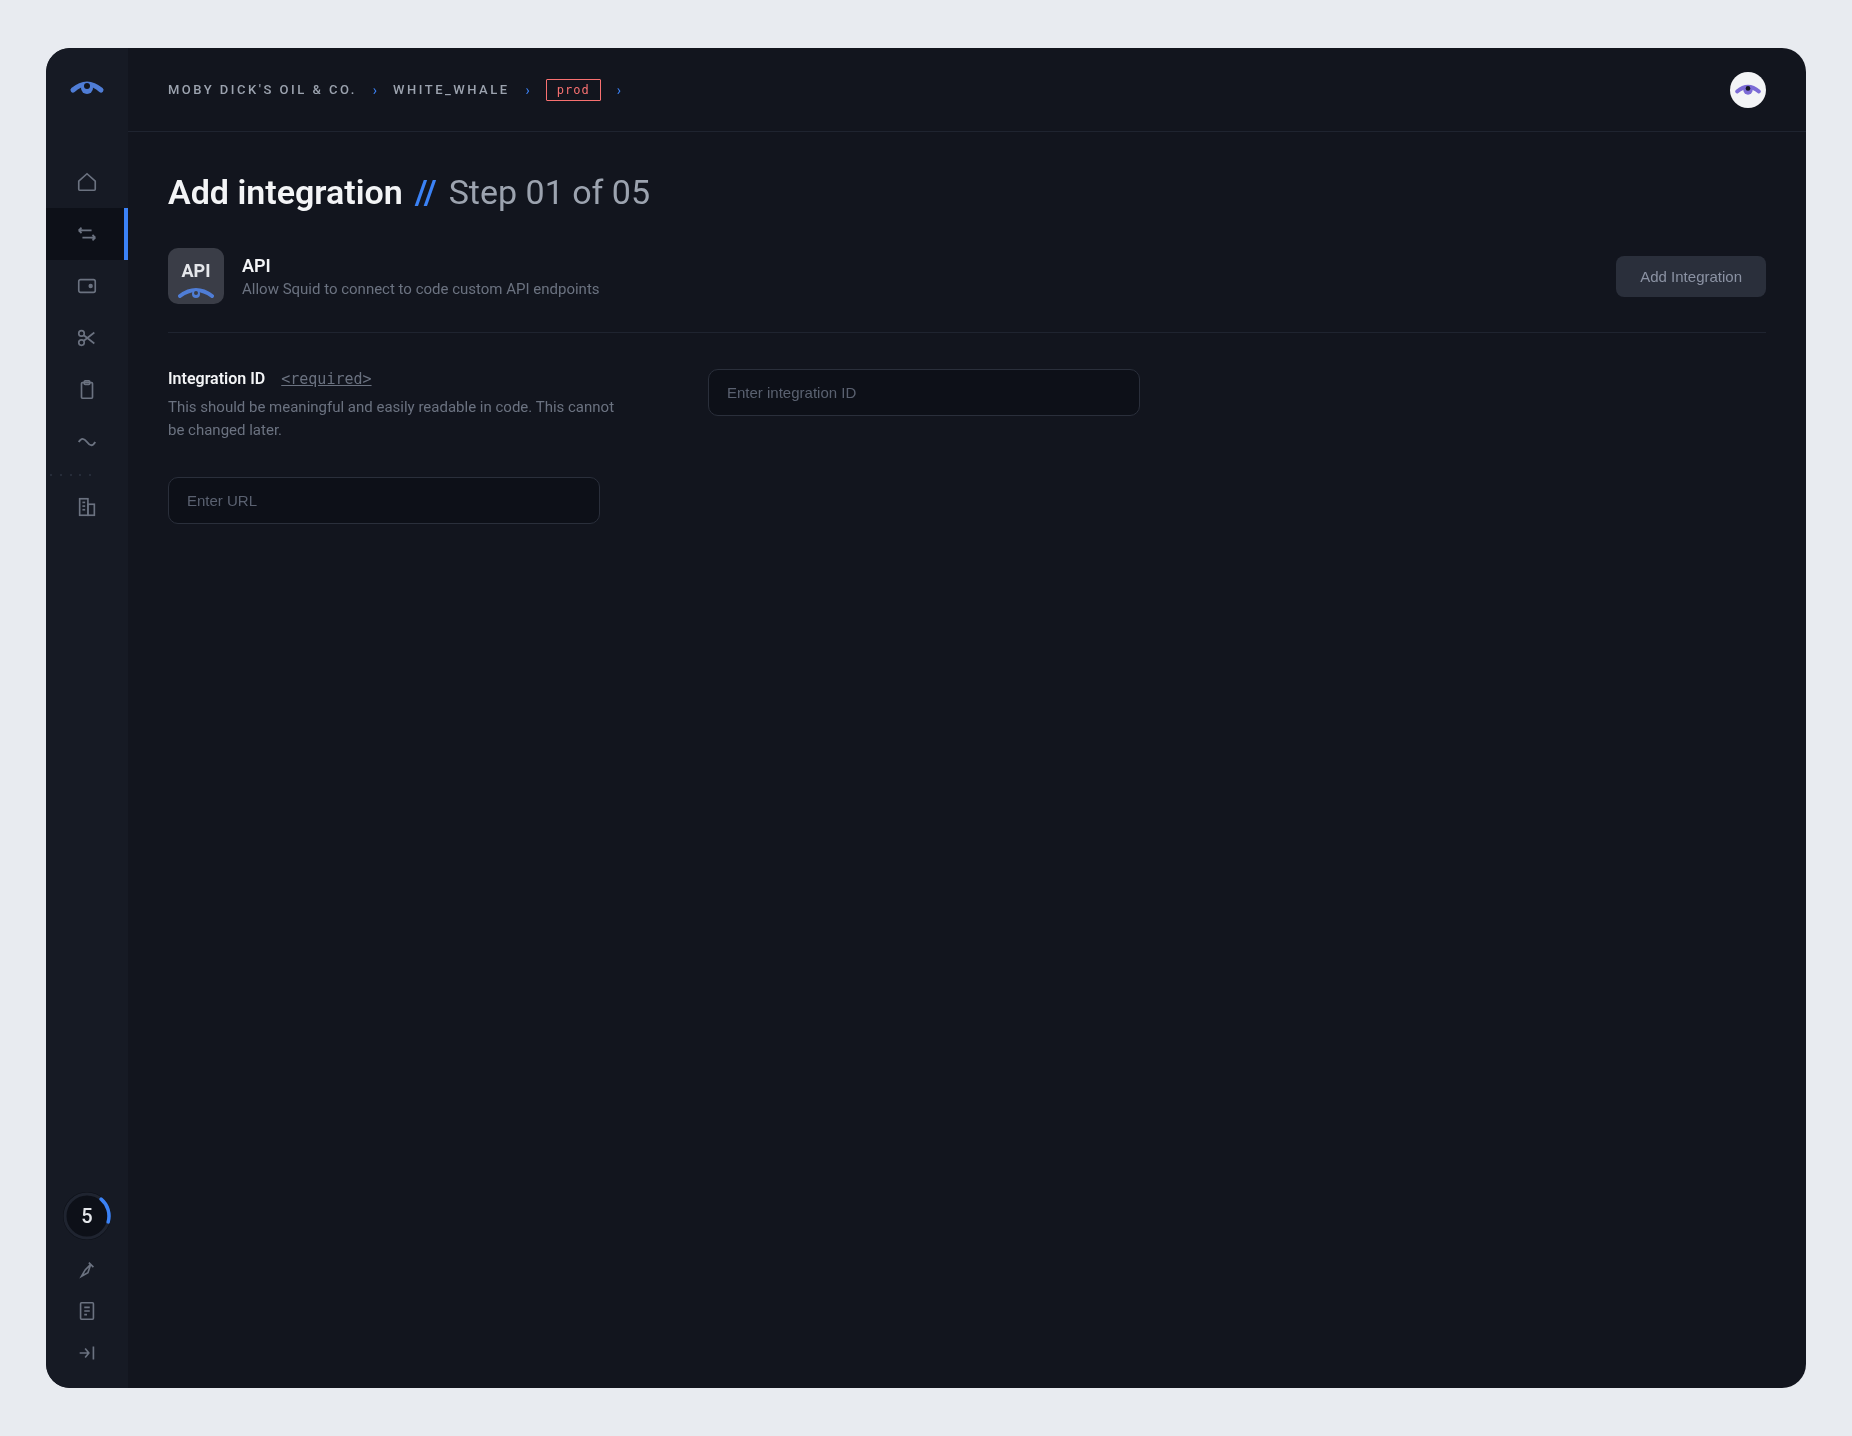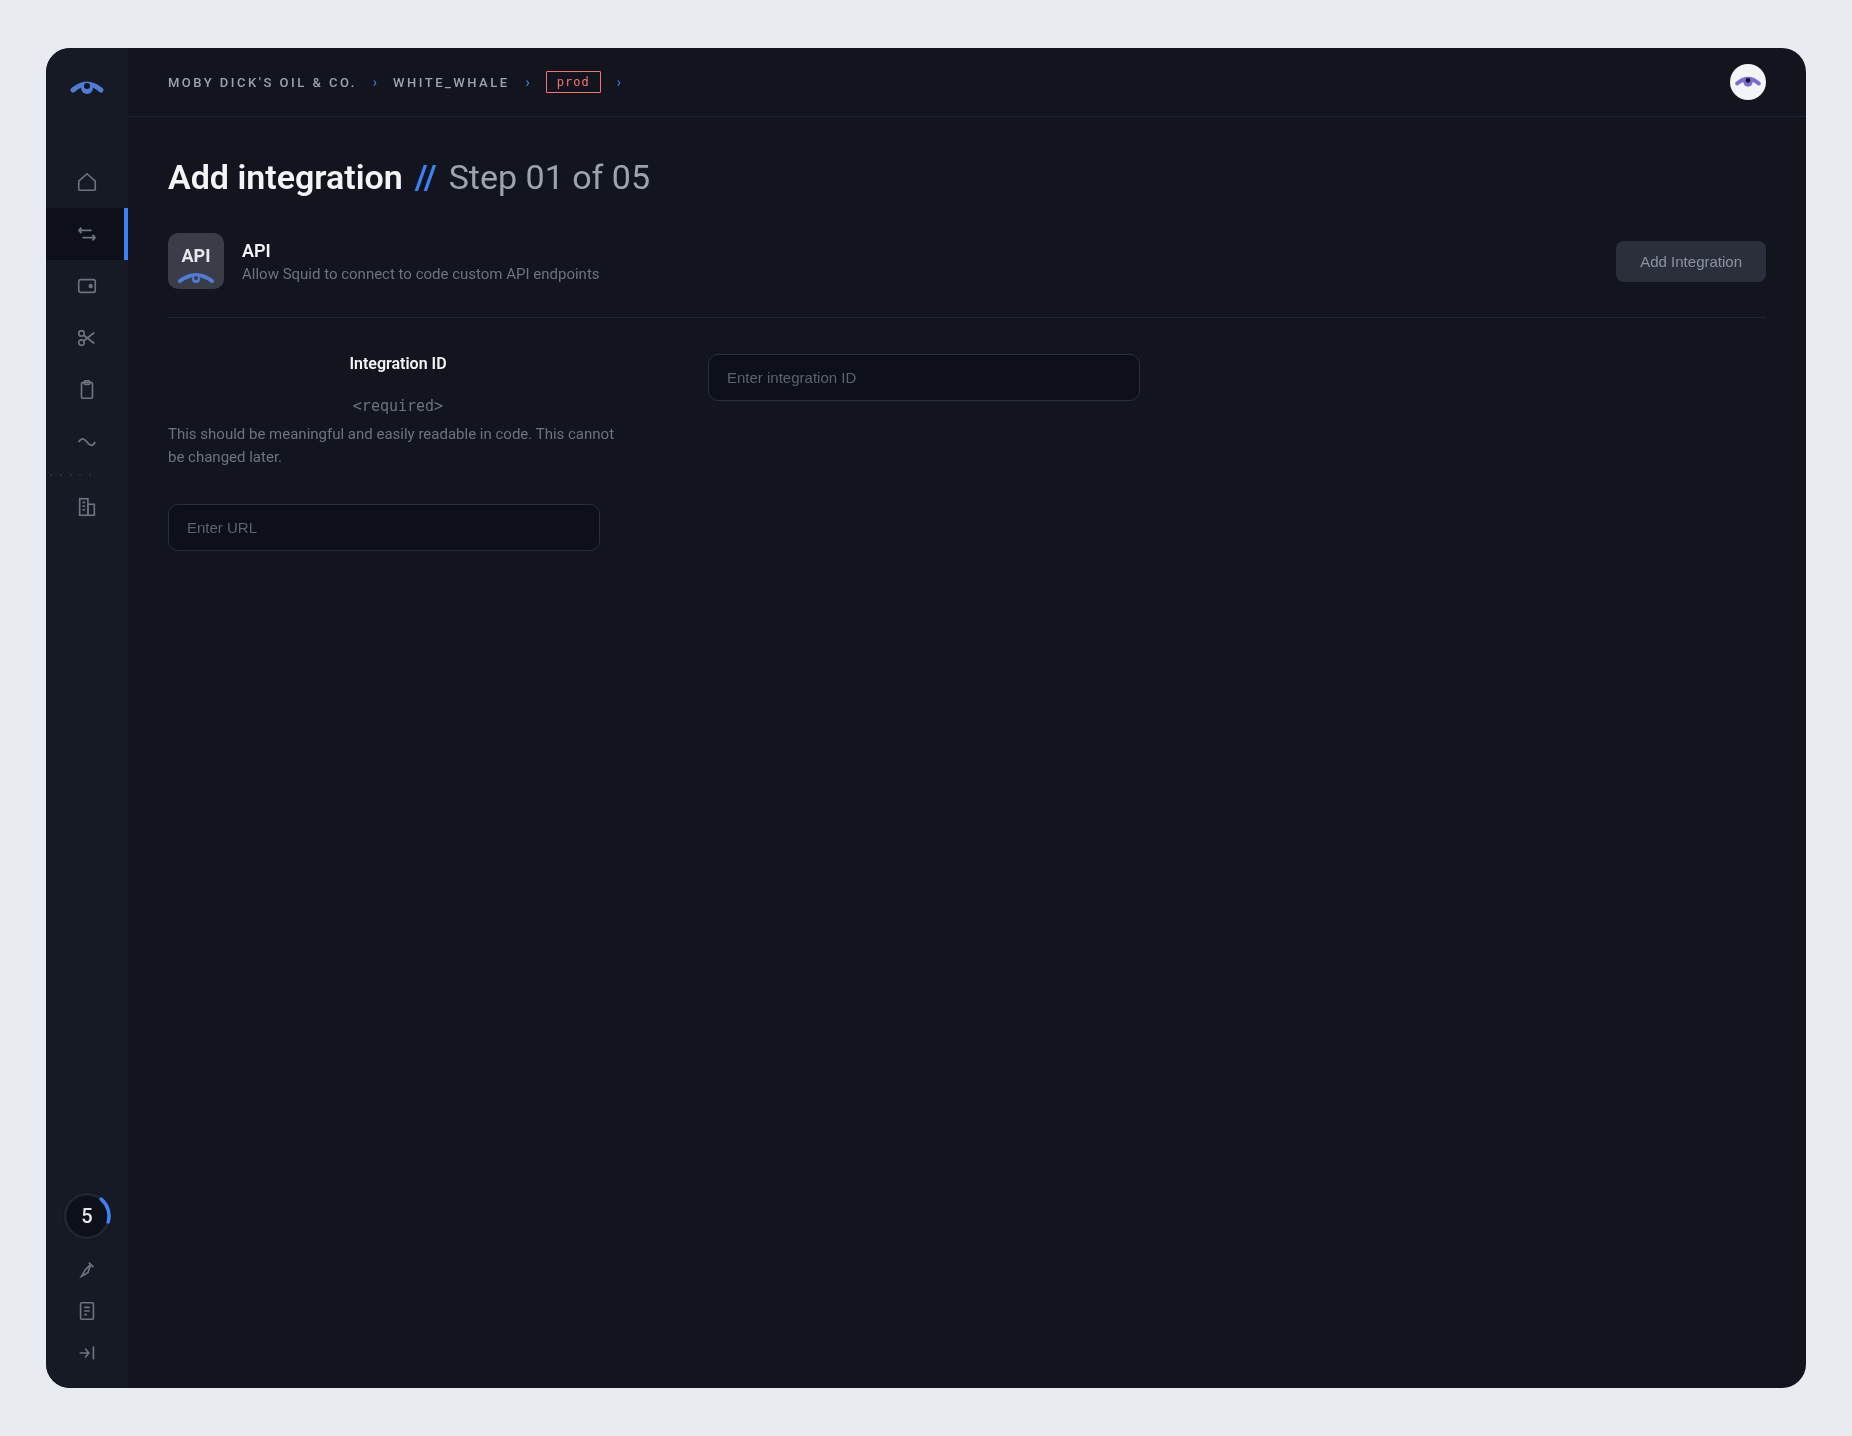--- a/index.html
+++ b/index.html
@@ -146,21 +146,21 @@
   cursor: pointer;
 }
 
 .main-content {
   flex: 1;
   display: flex;
   flex-direction: column;
 }
 
 .topbar {
-  height: 69px;
+  height: 84px;
   border-bottom: 1px solid #1f2430;
   display: flex;
   align-items: center;
   padding: 0 40px;
 }
 
 .breadcrumb {
   display: flex;
   align-items: center;
   gap: 16px;
@@ -303,36 +303,36 @@
   display: flex;
   gap: 80px;
 }
 
 .field-info {
   width: 460px;
 }
 
 .field-label {
   display: flex;
-  align-items: center;
-  gap: 24px;
+  align-items: flex-end;
+  gap: 16px;
   margin-bottom: 8px;
-  flex-direction: column;
 }
 
 .field-label-text {
   color: #f3f4f6;
   font-size: 16px;
   font-weight: 600;
 }
 
 .field-required {
   color: #6b7280;
   font-family: 'SF Mono', Monaco, monospace;
   font-size: 15px;
+  text-decoration: underline;
 }
 
 .field-desc {
   color: #6b7280;
   font-size: 15px;
   line-height: 1.5;
 }
 
 .field-input {
   flex: 0 0 500px;

